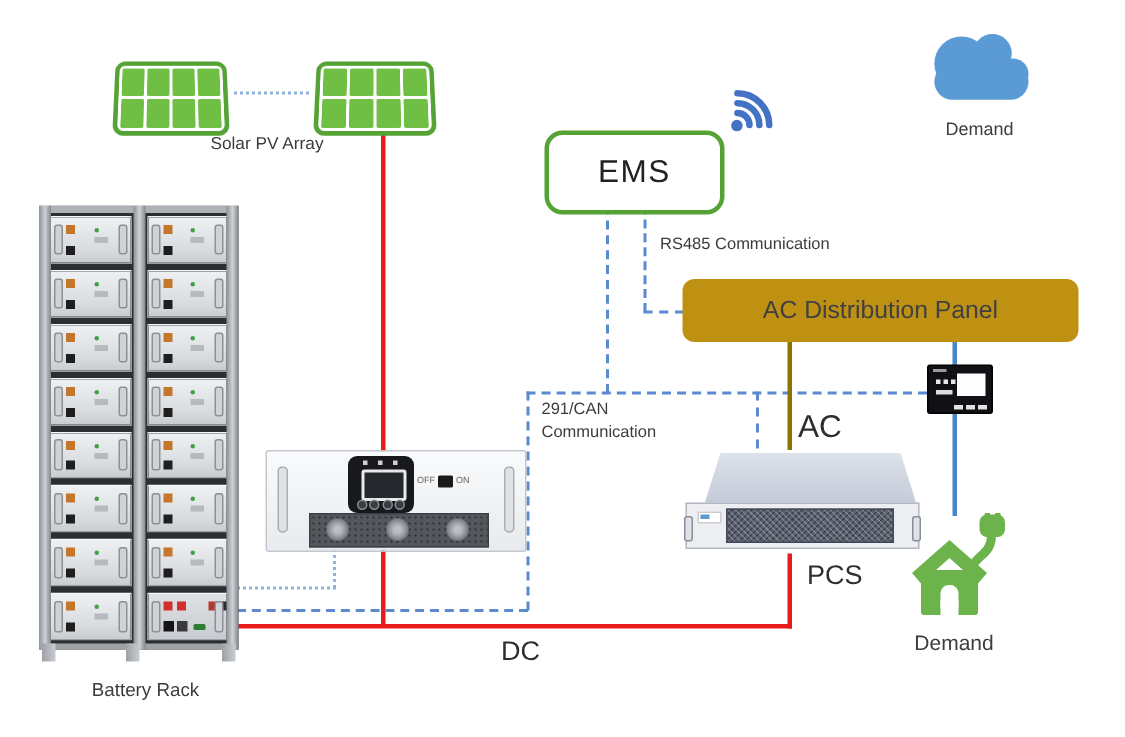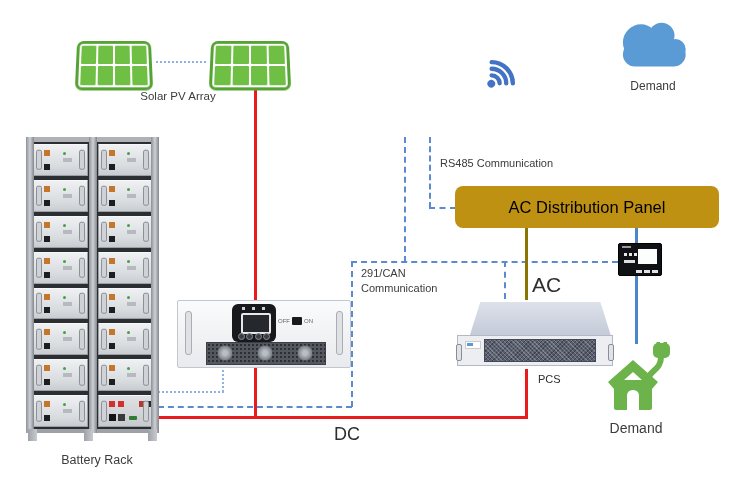--- a/index.html
+++ b/index.html
@@ -21,21 +21,21 @@
 
   
   .pv{position:absolute;border:3px solid var(--green-border);border-radius:7px;background:#fff;padding:2px;transform:perspective(130px) rotateX(9deg);}
   .pv-grid{display:grid;grid-template-columns:repeat(4,1fr);grid-template-rows:repeat(2,1fr);gap:2px;width:100%;height:100%;}
   .pv-grid span{background:var(--green-fill);border-radius:1px;}
 
   
   .ems{position:absolute;left:363px;top:87px;width:114px;height:50px;border:3px solid var(--green-border);border-radius:12px;background:#fff;display:flex;align-items:center;justify-content:center;font-size:21px;color:#222;letter-spacing:1px;}
 
   
-  .acpanel{position:absolute;left:455px;top:186px;width:264px;height:42px;background:var(--gold);border-radius:8px;display:flex;align-items:center;justify-content:center;color:#000000;font-size:16.5px;}
+  .acpanel{position:absolute;left:455px;top:186px;width:264px;height:42px;background:var(--gold);border-radius:8px;display:flex;align-items:center;justify-content:center;color:#404040;font-size:16.5px;}
 
   
   .rack{position:absolute;left:26px;top:137px;width:133px;height:296px;background:#2c2f32;border-top:5px solid #aeb1b5;border-bottom:4px solid #9ea2a6;box-sizing:border-box;}
   .rack-grid{position:absolute;left:7px;right:7px;top:2px;bottom:2px;display:grid;grid-template-columns:1fr 1fr;grid-template-rows:repeat(8,1fr);gap:4px 10px;}
   .module{position:relative;background:linear-gradient(180deg,#eef0f2 0%,#d9dcdf 70%,#c9ccd0 100%);border:1px solid #9aa0a6;border-top-color:#f6f7f8;border-radius:1px;}
   .module .h{position:absolute;top:50%;transform:translateY(-50%);width:4px;height:62%;background:#cfd2d6;border:1px solid #8d9196;border-radius:2px;}
   .module .hl{left:2px;} .module .hr{right:2px;}
   .module .co{position:absolute;left:10px;top:5px;width:6px;height:6px;background:#c4762a;}
   .module .cb{position:absolute;left:10px;bottom:5px;width:6px;height:6px;background:#1e1e1e;}
   .module .led{position:absolute;left:55%;top:7px;width:3px;height:3px;border-radius:50%;background:#43a047;}
@@ -134,20 +134,23 @@
         <span></span>
         <span></span>
         <span></span>
         <span></span>
         <span></span>
         <span></span>
       </div>
   </div>
   <div class="lbl" style="left:118px;top:90px;width:120px;text-align:center;font-size:11.5px;">Solar PV Array</div>
 
+  <div class="ems">
+      <span>EMS</span>
+    </div>
 
   <svg class="icon-abs" style="left:480px;top:55px;width:40px;height:40px;transform:rotate(45deg);" viewBox="0 0 24 24" fill="none">
     <path d="M8.6 15.7 A4.8 4.8 0 0 1 15.4 15.7" stroke="#4472c4" stroke-width="2.6" stroke-linecap="round"></path>
     <path d="M5.8 12.9 A8.8 8.8 0 0 1 18.2 12.9" stroke="#4472c4" stroke-width="2.6" stroke-linecap="round"></path>
     <path d="M3 10.1 A12.8 12.8 0 0 1 21 10.1" stroke="#4472c4" stroke-width="2.6" stroke-linecap="round"></path>
     <circle cx="12" cy="19.4" r="2.3" fill="#4472c4"></circle>
   </svg>
 
   <svg class="icon-abs" style="left:610px;top:12px;width:86px;height:66px;" viewBox="0 0 100 74">
     <g fill="#5b9bd5">
@@ -343,21 +346,21 @@
     <div class="pcs-top"></div>
     <div class="pcs-front">
       <span class="pcs-ear l"></span>
       <span class="pcs-ear r"></span>
       <span class="pcs-sticker">
           <i></i>
         </span>
       <div class="pcs-grille"></div>
     </div>
   </div>
-  <div class="lbl" style="left:538px;top:373px;font-size:11px;color:#2e2e2e;">PCS</div>
+  <div class="lbl" style="left:538px;top:373px;font-size:18px;color:#2e2e2e;">PCS</div>
 
   <div class="meter">
     <span class="brand"></span>
     <span class="scr"></span>
     <span class="d" style="left:5px;top:9px;"></span>
       <span class="d" style="left:10px;top:9px;"></span>
       <span class="d" style="left:15px;top:9px;"></span>
     <span class="bar"></span>
     <span class="btns">
         <i></i>

